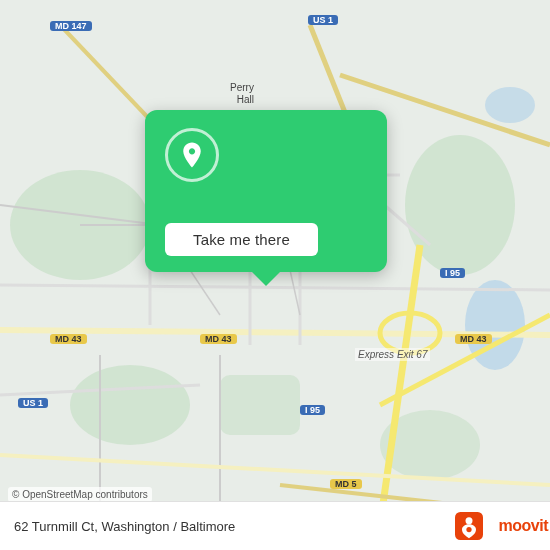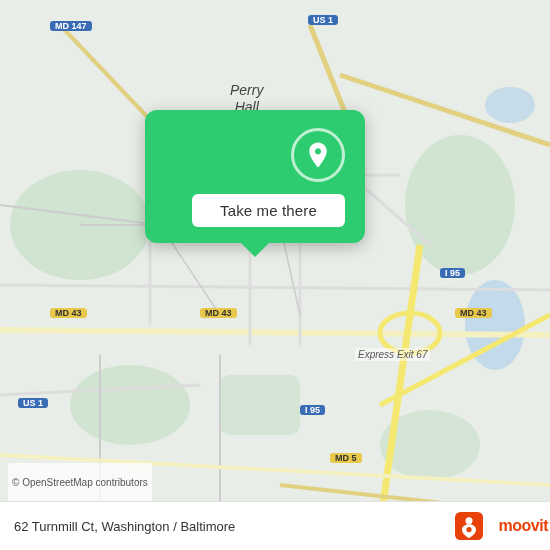--- a/index.html
+++ b/index.html
@@ -32,29 +32,30 @@
       inset: 0;
       width: 100%;
       height: 100%;
     }
 
     
     .popup-card {
       position: absolute;
       top: 110px;
       left: 145px;
-      width: 220px;
+      width: 242px;
       background: #2ecc71;
       border-radius: 12px;
       display: flex;
       flex-direction: column;
-      align-items: flex-end;
+      align-items: flex-start;
       padding: 18px 20px 16px;
       box-shadow: 0 4px 16px rgba(0,0,0,0.25);
       cursor: pointer;
+      gap: 29px;
     }
 
     .popup-card::after {
       content: '';
       position: absolute;
       bottom: -14px;
       left: 50%;
       transform: translateX(-50%);
       width: 0;
       height: 0;
@@ -129,38 +130,39 @@
       letter-spacing: -0.5px;
     }
 
     .osm-credit {
       position: absolute;
       bottom: 48px;
       left: 8px;
       font-size: 10px;
       color: #555;
       background: rgba(255,255,255,0.75);
-      padding: 14px 4px;
+      padding: 2px 4px;
       border-radius: 3px;
     }
 
     
     .badge {
       position: absolute;
       background: #3a6cb5;
       color: white;
       font-size: 9px;
       font-weight: bold;
       padding: 0 5px;
       border-radius: 3px;
     }
 
     .badge-yellow {
       background: #e8c84a;
       color: #333;
+      margin-top: 26px;
     }
   </style>
 </head>
 <body>
 
 <div id="map-container">
   <div class="map-bg"></div>
 
   <svg class="map-svg" viewBox="0 0 550 500">
 
@@ -212,21 +214,21 @@
   <div class="badge" style="left:50px;top:21px;">MD 147</div>
   <div class="badge" style="left:308px;top:15px;">US 1</div>
   <div class="badge badge-yellow" style="left:50px;top:308px;">MD 43</div>
   <div class="badge badge-yellow" style="left:200px;top:308px;">MD 43</div>
   <div class="badge badge-yellow" style="left:455px;top:308px;">MD 43</div>
   <div class="badge" style="left:440px;top:268px;background:#3a6cb5;">I 95</div>
   <div class="badge" style="left:300px;top:405px;background:#3a6cb5;">I 95</div>
   <div class="badge badge-yellow" style="left:330px;top:453px;">MD 5</div>
   <div class="badge" style="left:18px;top:398px;">US 1</div>
 
-  <div style="position:absolute;left:230px;top:82px;font-size:14px;color:#444;text-align:center;line-height:1.2;font-style:italic;">Perry<br>Hall</div>
+  <div style="position:absolute;left:230px;top:82px;font-size:10px;color:#444;text-align:right;line-height:1.2;">Perry<br>Hall</div>
 
   <div style="position:absolute;left:355px;top:348px;font-size:10px;color:#555;font-style:italic;background:rgba(255,255,255,0.5);padding:1px 3px;text-align:center;">Express Exit 67</div>
 
   <div class="popup-card">
     <div class="location-icon-wrap">
 
       <svg viewBox="0 0 24 24">
         <path d="M12 2C8.13 2 5 5.13 5 9c0 5.25 7 13 7 13s7-7.75 7-13c0-3.87-3.13-7-7-7zm0 9.5c-1.38 0-2.5-1.12-2.5-2.5S10.62 6.5 12 6.5s2.5 1.12 2.5 2.5S13.38 11.5 12 11.5z"></path>
       </svg>
     </div>

